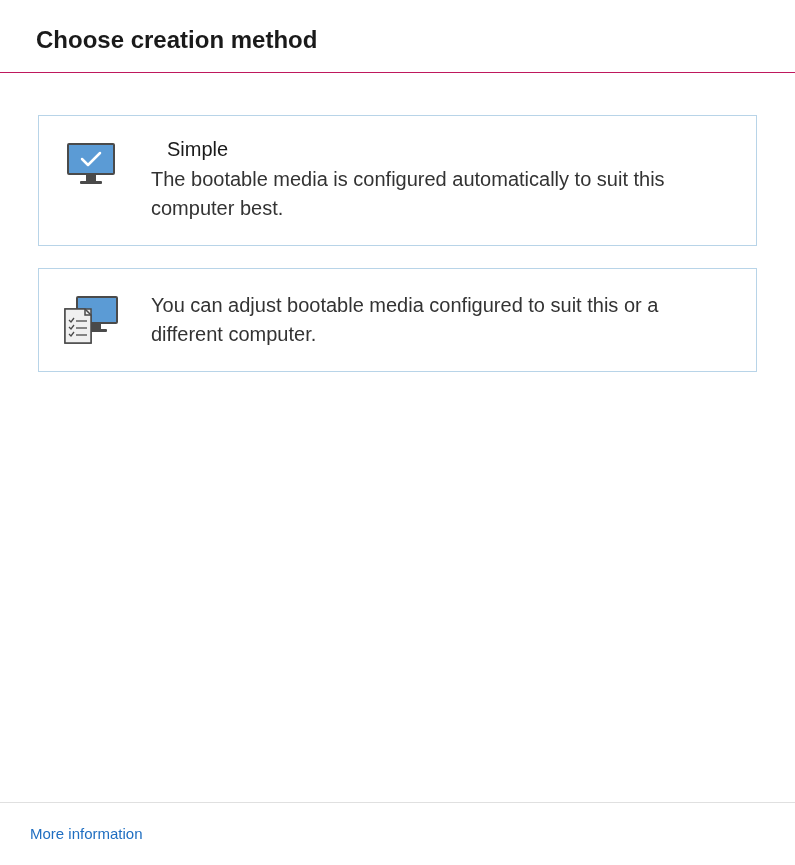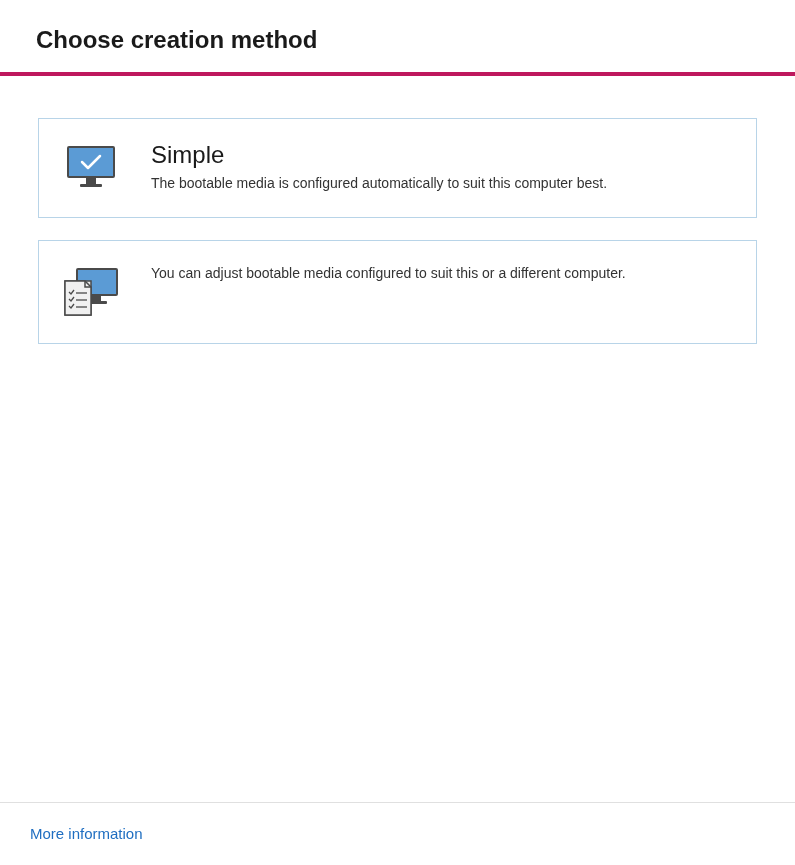--- a/index.html
+++ b/index.html
@@ -11,21 +11,21 @@
       font-family: 'Segoe UI', Tahoma, Geneva, Verdana, sans-serif;
       background: #ffffff;
       width: 795px;
       height: 865px;
       position: relative;
       display: flex;
       flex-direction: column;
     }
     .header {
       padding: 26px 0 18px 36px;
-      border-bottom: 4px solid #be185d;
+      border-bottom: 1px solid #be185d;
     }
     .header-title {
       font-size: 24px;
       font-weight: 600;
       color: #1a1a1a;
     }
     .content {
       padding: 42px 38px 0 38px;
       flex: 1;
     }
@@ -44,27 +44,28 @@
       margin-right: 32px;
       display: flex;
       justify-content: center;
       align-items: flex-start;
       padding-top: 4px;
     }
     .option-text {
       flex: 1;
     }
     .option-title {
-      font-size: 24px;
+      font-size: 20px;
       font-weight: 400;
       color: #1a1a1a;
       margin-bottom: 4px;
+      margin-left: 16px;
     }
     .option-desc {
-      font-size: 14px;
+      font-size: 20px;
       color: #333;
       line-height: 1.45;
     }
     .footer {
       border-top: 1px solid #e0e0e0;
       padding: 22px 12px 22px 30px;
     }
     .footer-link {
       color: #1f6ec1;
       font-size: 15px;

